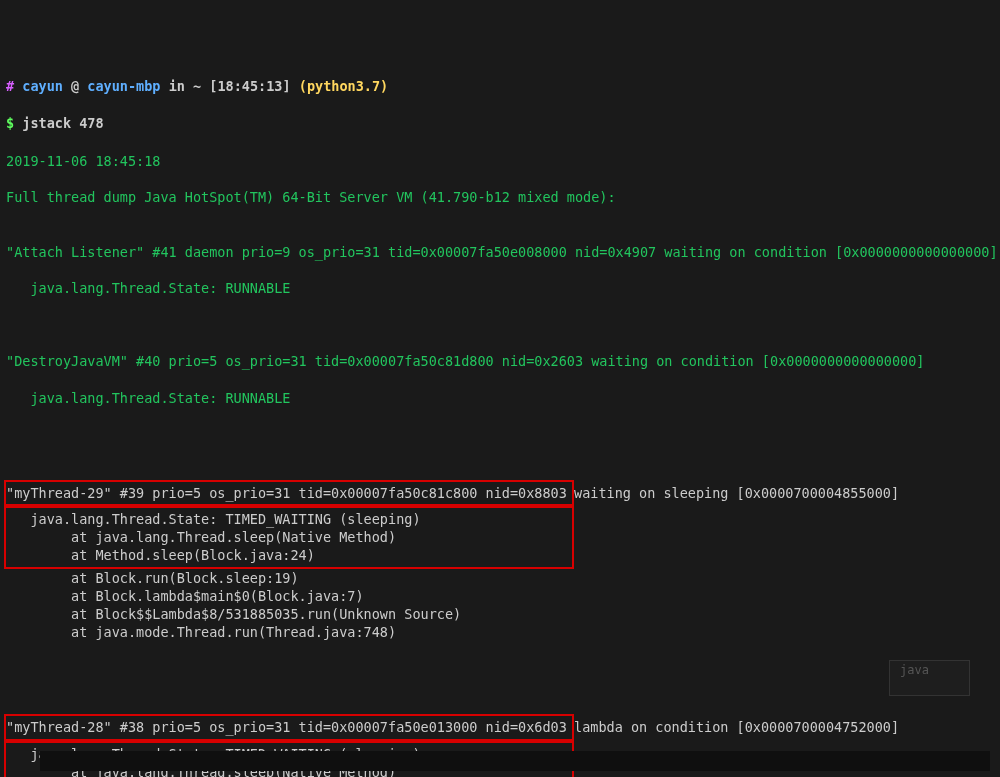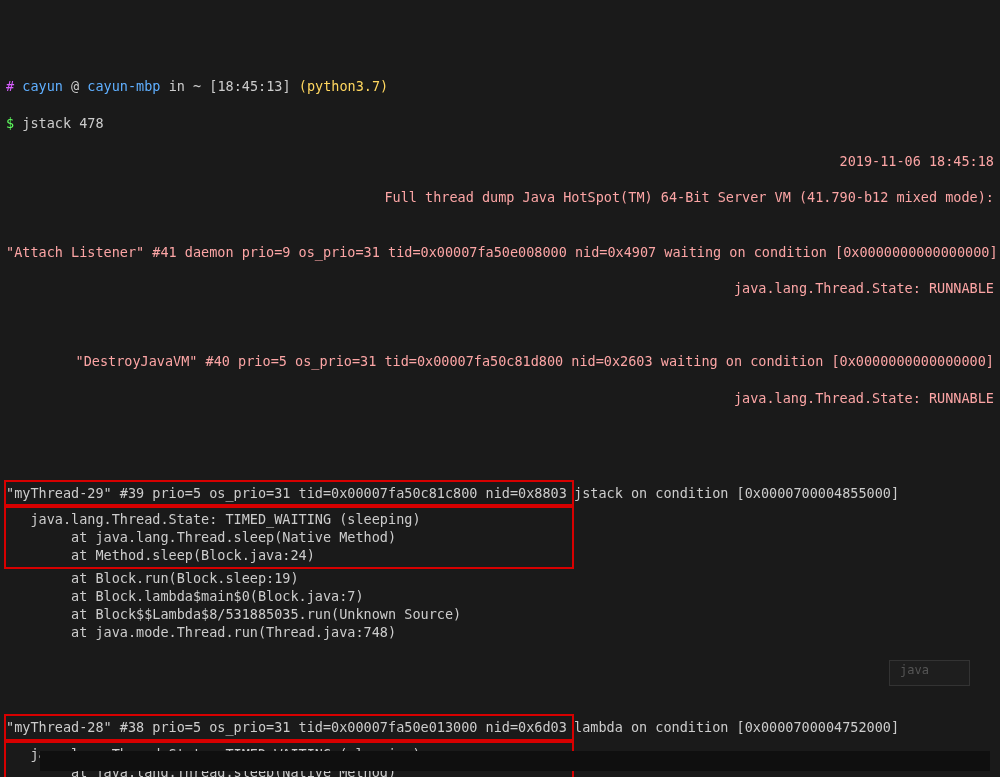--- a/index.html
+++ b/index.html
@@ -8,47 +8,47 @@
       font-family: 'Menlo', 'Monaco', 'Consolas', monospace;
       font-size: 13.5px;
       line-height: 1.35;
       color: #cccccc;
       width: 1000px;
       height: 777px;
       overflow: hidden;
       padding: 4px 6px;
       white-space: pre;
     }
-    .prompt-line { margin-bottom: 1px; }
+    .prompt-line { margin-bottom: 1px; font-weight: bold; }
     .hash { color: #d75fff; }
     .user { color: #5fafff; }
     .at { color: #cccccc; }
     .host { color: #5fafff; }
     .in { color: #cccccc; }
     .tilde { color: #cccccc; }
     .time { color: #cccccc; }
     .pyver { color: #ffd75f; }
     .dollar { color: #5fff5f; }
     .cmd { color: #cccccc; }
-    .output-line { color: #fca5a5; text-align: right; }
+    .output-line { color: #22c55e; }
     .red-box {
       border: 2px solid #d70000;
       padding: 2px 0;
       margin-left: -2px;
       display: inline-block;
       width: 570px;
     }
     .ghost-tab {
       position: absolute;
       right: 30px;
       top: 660px;
       color: #555;
       font-size: 12px;
       border: 1px solid #333;
-      padding: 1px 40px 7px 10px;
+      padding: 1px 40px 17px 10px;
       background: #1e1e1e;
     }
     .ghost-bar {
       position: absolute;
       left: 40px;
       right: 10px;
       bottom: 6px;
       height: 20px;
       background: #0f0f0f;
     }
@@ -64,21 +64,21 @@
 <div class="output-line">2019-11-06 18:45:18</div>
 <div class="output-line">Full thread dump Java HotSpot(TM) 64-Bit Server VM (41.790-b12 mixed mode):</div>
 <div class="output-line"></div>
 <div class="output-line">"Attach Listener" #41 daemon prio=9 os_prio=31 tid=0x00007fa50e008000 nid=0x4907 waiting on condition [0x0000000000000000]</div>
 <div class="output-line">   java.lang.Thread.State: RUNNABLE</div>
 <div class="output-line">&nbsp;</div>
 <div class="output-line">"DestroyJavaVM" #40 prio=5 os_prio=31 tid=0x00007fa50c81d800 nid=0x2603 waiting on condition [0x0000000000000000]</div>
 <div class="output-line">   java.lang.Thread.State: RUNNABLE</div>
 <div class="output-line">&nbsp;</div>
 
-<div><span class="red-box"><span>"myThread-29" #39 prio=5 os_prio=31 tid=0x00007fa50c81c800 nid=0x8803 </span></span><span class="thread-cont">jstack on condition [0x0000700004855000]</span>
+<div><span class="red-box"><span>"myThread-29" #39 prio=5 os_prio=31 tid=0x00007fa50c81c800 nid=0x8803 </span></span><span class="thread-cont">waiting on sleeping [0x0000700004855000]</span>
 <span class="red-box"><span>   java.lang.Thread.State: TIMED_WAITING (sleeping)</span>
 <span>        at java.lang.Thread.sleep(Native Method)</span>
 <span>        at Method.sleep(Block.java:24)</span></span>
 <span>        at Block.run(Block.sleep:19)</span>
 <span>        at Block.lambda$main$0(Block.java:7)</span>
 <span>        at Block$$Lambda$8/531885035.run(Unknown Source)</span>
 <span>        at java.mode.Thread.run(Thread.java:748)</span></div>
 <div class="output-line">&nbsp;</div>
 
 <div><span class="red-box"><span>"myThread-28" #38 prio=5 os_prio=31 tid=0x00007fa50e013000 nid=0x6d03 </span></span><span class="thread-cont">lambda on condition [0x0000700004752000]</span>

